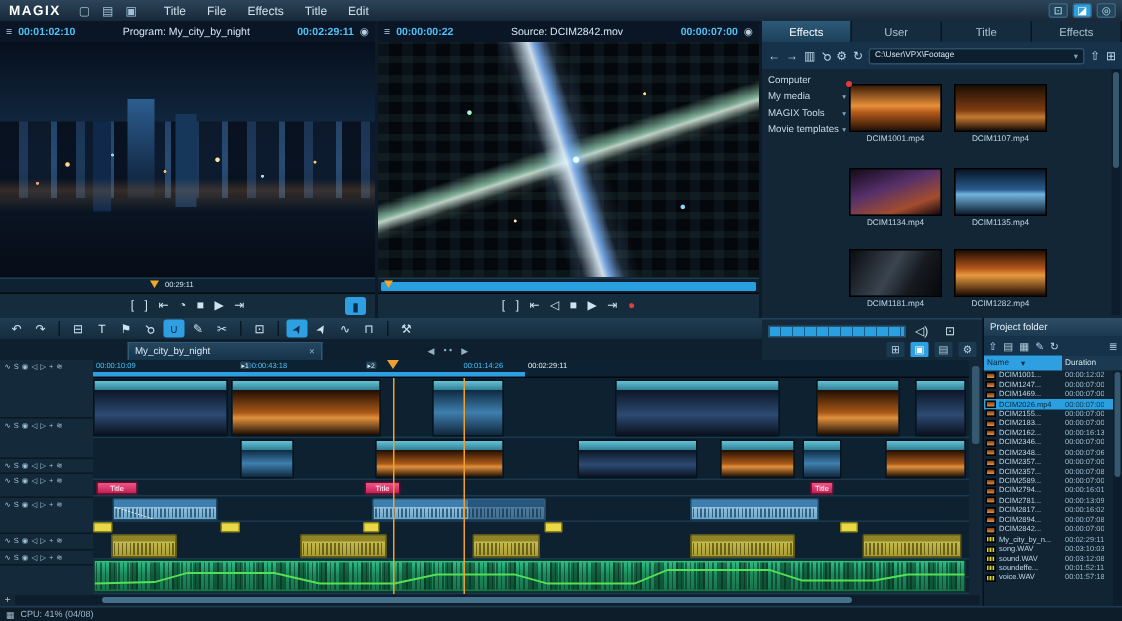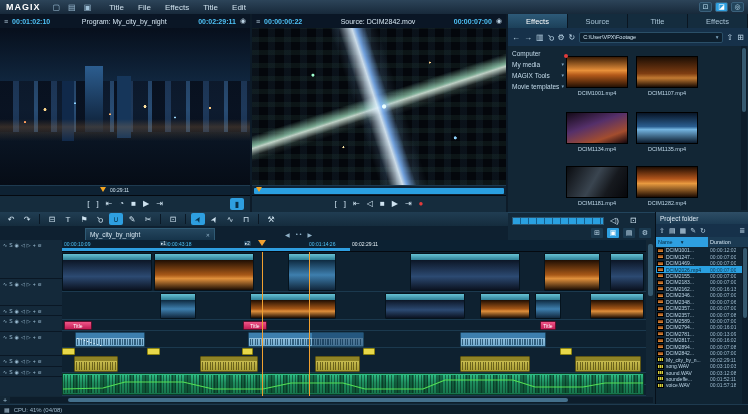--- a/index.html
+++ b/index.html
@@ -282,21 +282,21 @@
         <span class="tbtn">■</span>
         <span class="tbtn">▶</span>
         <span class="tbtn">⇥</span>
         <span class="tbtn rec">●</span>
       </div>
   </div>
 
   <div class="abs pool">
     <div class="pool-tabs" id="poolTabs">
         <div class="pool-tab on">Effects</div>
-        <div class="pool-tab">Source</div>
+        <div class="pool-tab">User</div>
         <div class="pool-tab">Title</div>
         <div class="pool-tab">Effects</div>
       </div>
     <div class="pool-bar" id="poolBar">
         <span>←</span>
         <span>→</span>
         <span>▥</span>
         <span class="rot135">⚲</span>
         <span>⚙</span>
         <span>↻</span>

